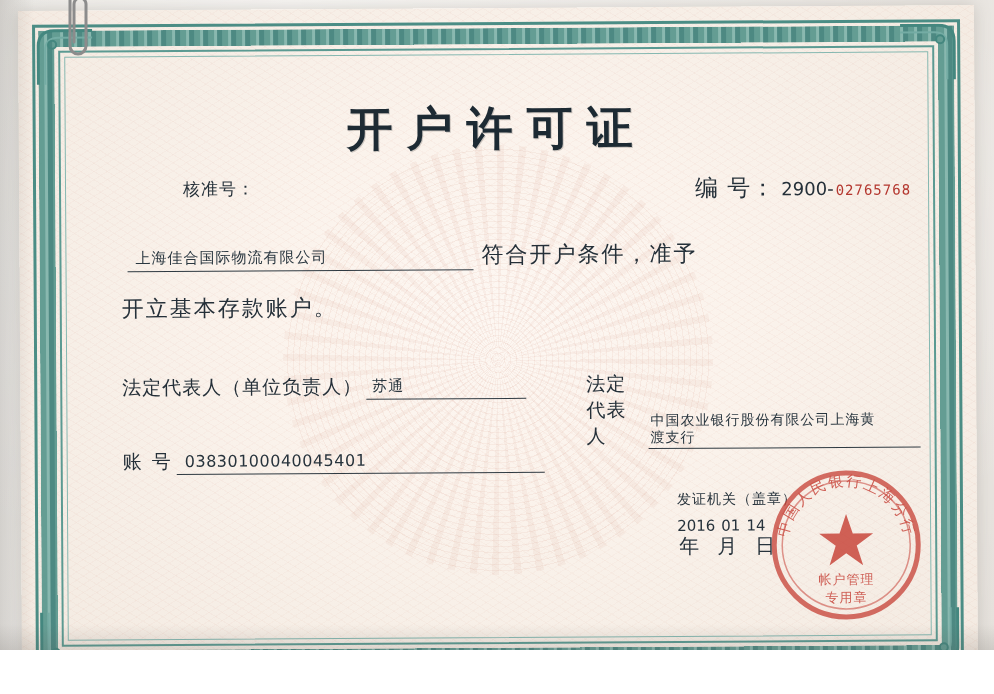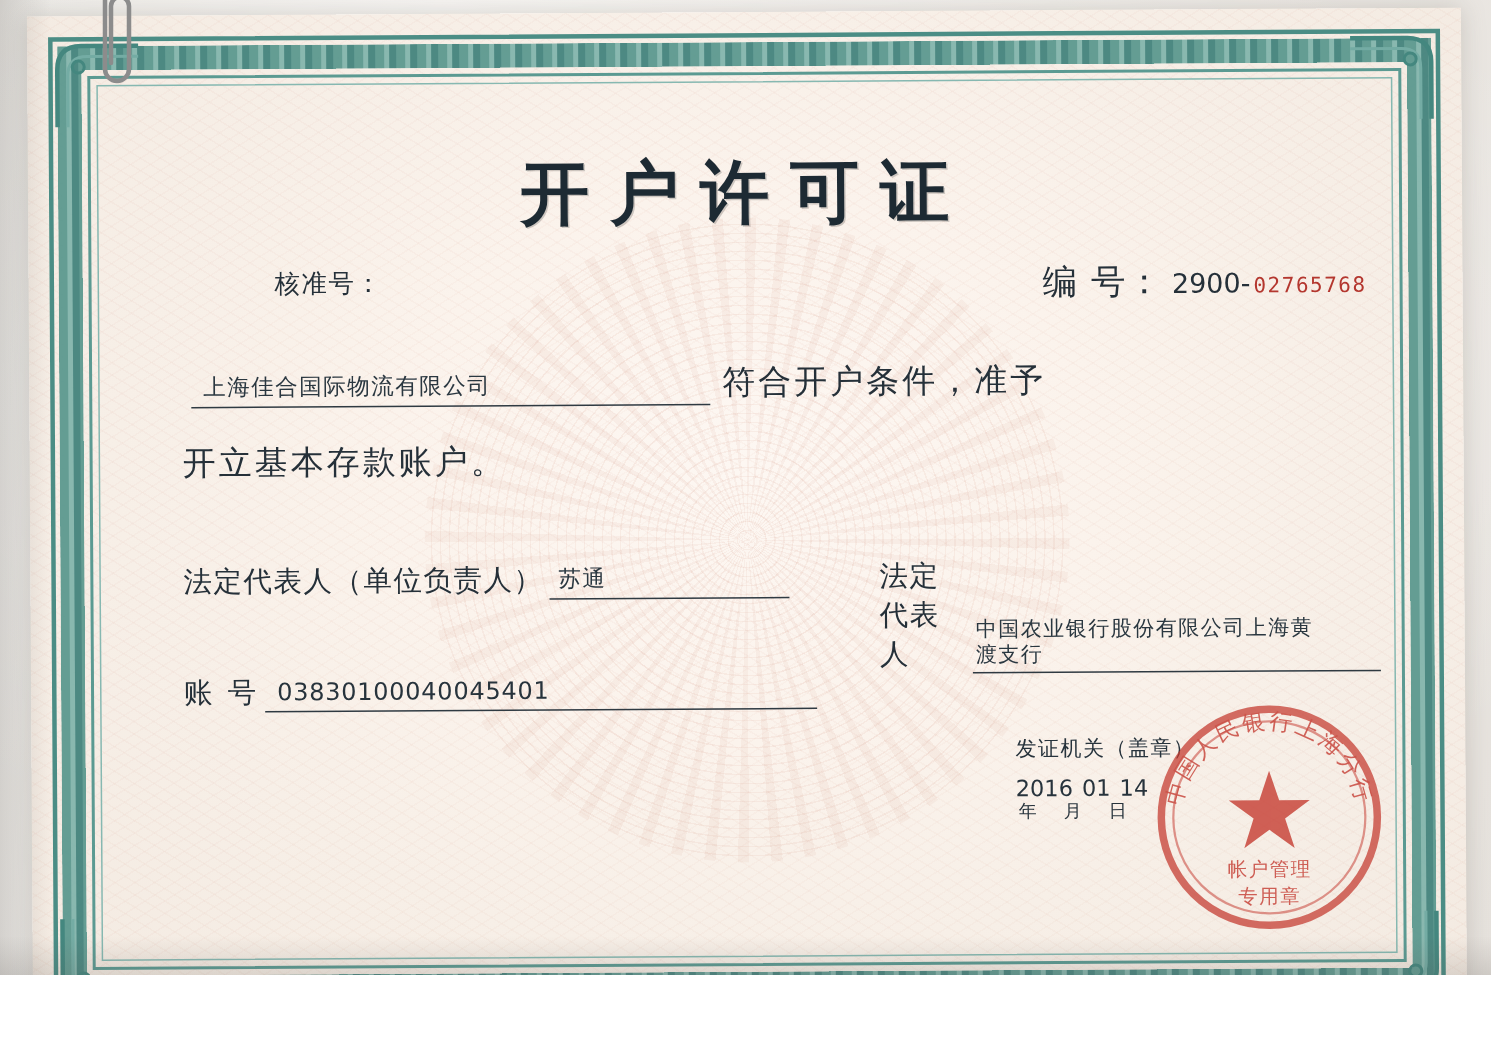--- a/index.html
+++ b/index.html
@@ -302,21 +302,21 @@
     margin-top: 8px;
     display: flex;
     align-items: baseline;
     font-size: 15px;
     letter-spacing: 0;
   }
   #issue-date .num { font-size: 15px; }
   .date-sep { display:inline-block; width: 6px; }
   #date-line2 {
     margin-top: -2px;
-    font-size: 12px;
+    font-size: 20px;
     letter-spacing: 18px;
     padding-left: 2px;
   }
 
   
   #seal {
     position: absolute;
     left: 690px;
     top: 404px;
     width: 158px;

